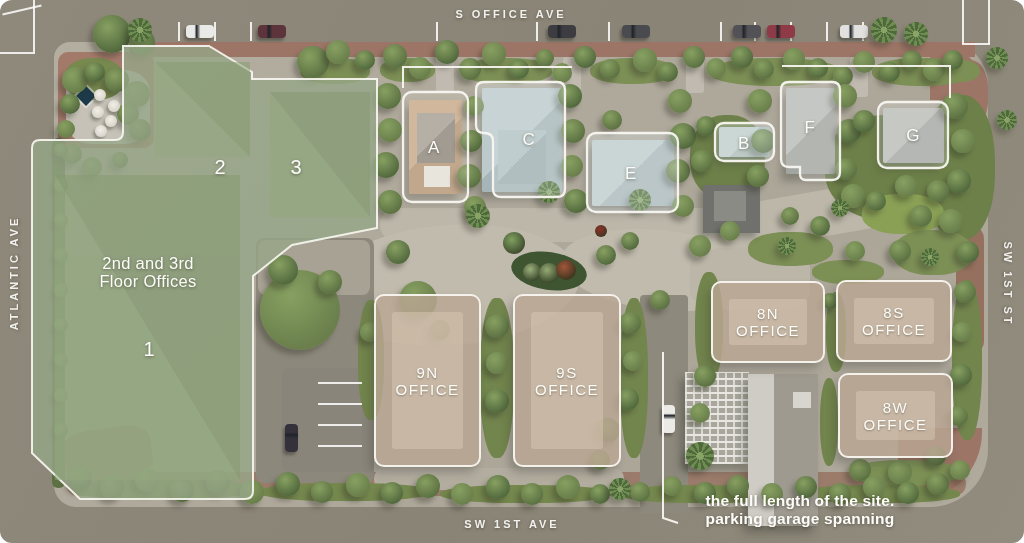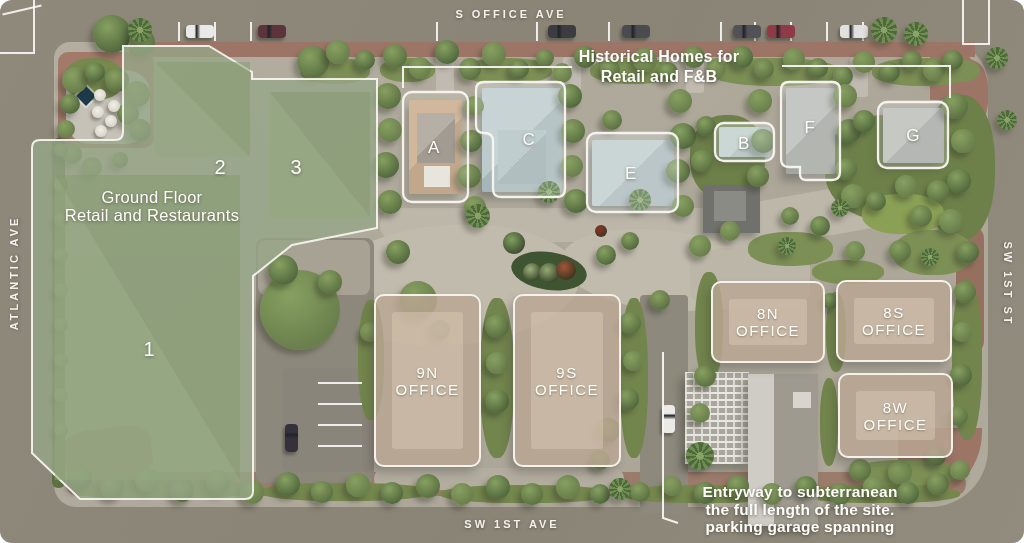--- a/index.html
+++ b/index.html
@@ -370,36 +370,31 @@
   <div class="layer">
     <div class="lbl street-lbl" style="left:511px;top:14px;">S OFFICE AVE</div>
     <div class="lbl street-lbl" style="left:512px;top:524px;">SW 1ST AVE</div>
     <div class="lbl street-lbl" style="left:14px;top:273px;transform:translate(-50%,-50%) rotate(-90deg);">ATLANTIC AVE</div>
     <div class="lbl street-lbl" style="left:1007px;top:284px;transform:translate(-50%,-50%) rotate(90deg);">SW 1ST ST</div>
 
     <div class="lbl num-lbl" style="left:220px;top:167px;">2</div>
     <div class="lbl num-lbl" style="left:296px;top:167px;">3</div>
     <div class="lbl num-lbl" style="left:149px;top:349px;">1</div>
 
-    <div class="lbl cap-lbl" style="left:152px;top:206px;">
-      <div>Ground Floor</div>
-      <div>Retail and Restaurants</div>
-    </div>
-
-    <div class="lbl hist-lbl" style="left:659px;top:67px;">
-      <div>Historical Homes for</div>
-      <div>Retail and F&amp;B</div>
-    </div>
+    <div class="lbl cap-lbl" style="left:148px;top:272px;">
+      <div>2nd and 3rd</div>
+      <div>Floor Offices</div>
+    </div>
+
 
     <div class="lbl letter-lbl" style="left:434px;top:147px;">A</div>
     <div class="lbl letter-lbl" style="left:529px;top:139px;">C</div>
     <div class="lbl letter-lbl" style="left:631px;top:173px;">E</div>
     <div class="lbl letter-lbl" style="left:744px;top:143px;">B</div>
     <div class="lbl letter-lbl" style="left:810px;top:127px;">F</div>
     <div class="lbl letter-lbl" style="left:913px;top:135px;">G</div>
 
     <div class="lbl note-lbl" style="left:800px;top:509px;">
-      <div>Entryway to subterranean</div>
       <div>the full length of the site.</div>
       <div>parking garage spanning</div>
     </div>
   </div>
 </div>
 
 </body></html>

